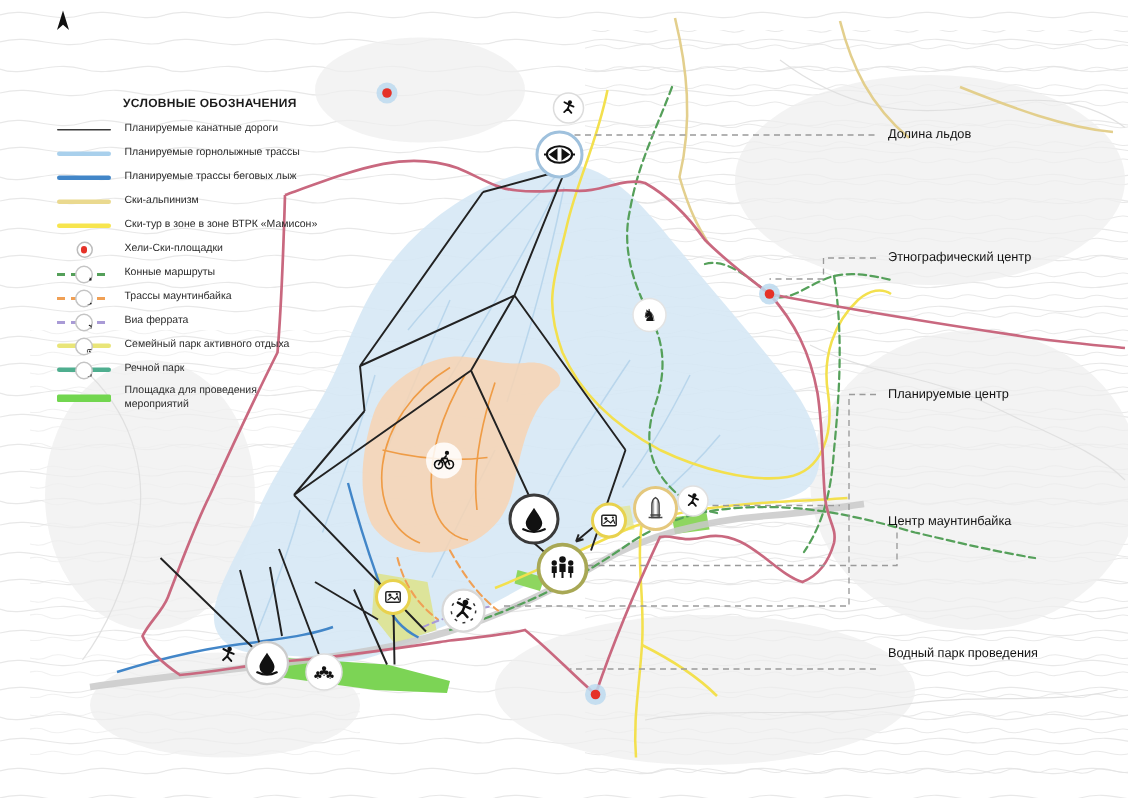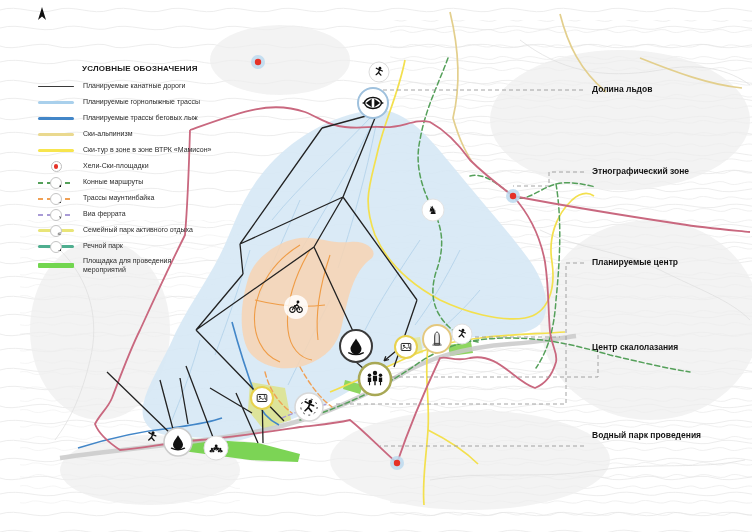--- a/index.html
+++ b/index.html
@@ -21,21 +21,21 @@
   .sw .dash{position:absolute;left:0;top:5px;width:36px;height:2px;
     background:repeating-linear-gradient(90deg,var(--dc) 0 5px,transparent 5px 9px);}
   .sw .dash.g{--dc:#55a05a}.sw .dash.o{--dc:#f0a055}.sw .dash.p{--dc:#a99bd6}
   .mini{position:relative;width:12px;height:12px;border-radius:50%;background:#fff;border:1px solid #c4c4c4;
         display:flex;align-items:center;justify-content:center;z-index:2;box-sizing:border-box;}
   .mini svg{position:static;width:9px;height:9px;}
   .dotball{width:11px;height:11px;border-radius:50%;background:#fff;border:1px solid #bdbdbd;box-sizing:border-box;
            display:flex;align-items:center;justify-content:center;}
   .dotball i{width:4.5px;height:4.5px;border-radius:50%;background:#e53228;}
   
-  .map-label{position:absolute;font-size:8.5px;font-weight:bold;color:#141414;white-space:nowrap;}
+  .map-label{position:absolute;font-size:8.5px;font-weight:normal;color:#141414;white-space:nowrap;}
 </style>
 </head>
 <body>
 
 <div class="canvas">
 
 <svg width="752" height="532" viewBox="0 0 752 532">
   <defs>
     <pattern id="contours" width="110" height="72" patternUnits="userSpaceOnUse">
       <g fill="none" stroke="#e8e8e8" stroke-width="0.8">
@@ -419,18 +419,18 @@
   </div>
   <div class="legend-row">
     <span class="sw">
           <span class="block"></span>
         </span>
     <span class="lab">Площадка для проведения мероприятий</span>
   </div>
 </div>
 
 <div class="map-label" style="left:592px;top:84px">Долина льдов</div>
-<div class="map-label" style="left:592px;top:166px">Этнографический зоне</div>
+<div class="map-label" style="left:592px;top:166px">Этнографический центр</div>
 <div class="map-label" style="left:592px;top:257px">Планируемые центр</div>
-<div class="map-label" style="left:592px;top:342px">Центр скалолазания</div>
+<div class="map-label" style="left:592px;top:342px">Центр маунтинбайка</div>
 <div class="map-label" style="left:592px;top:430px">Водный парк проведения</div>
 
 </div>
 
 </body></html>

